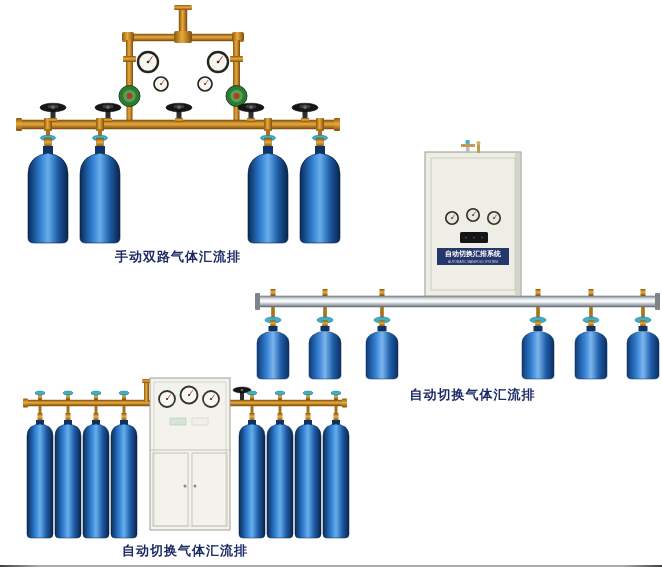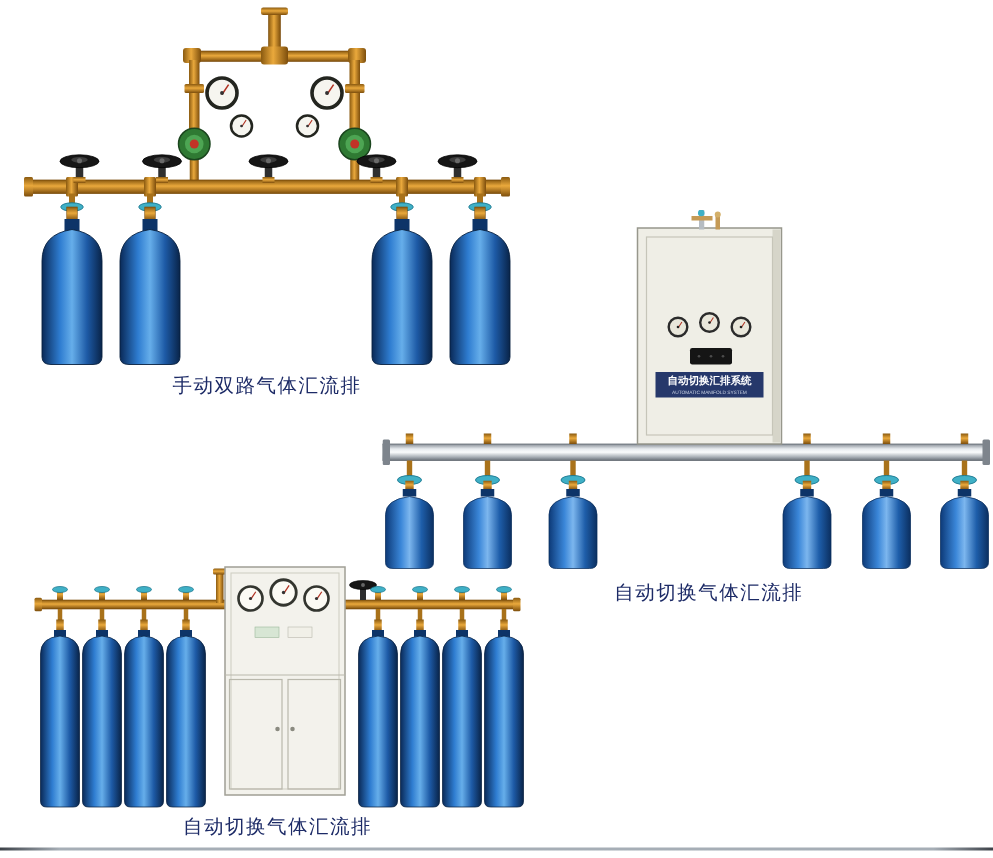--- a/index.html
+++ b/index.html
@@ -9,21 +9,21 @@
     position: relative;
     width: 662px;
     height: 572px;
     background: #ffffff;
     overflow: hidden;
   }
   figure { position: absolute; margin: 0; }
   svg { display: block; }
   svg text { font-family: "Liberation Sans", sans-serif; }
   figcaption {
-    font-weight: normal;
+    font-weight: bold;
     font-size: 13px;
     color: #1c2a66;
     text-align: center;
     letter-spacing: 1px;
     margin-top: 4px;
   }
   .p1 { left: 8px;   top: 4px;   width: 340px; }
   .p2 { left: 255px; top: 140px; width: 405px; }
   .p2 figcaption { margin-top: 6px; padding-left: 30px; }
   .p3 { left: 20px;  top: 374px; width: 330px; }

